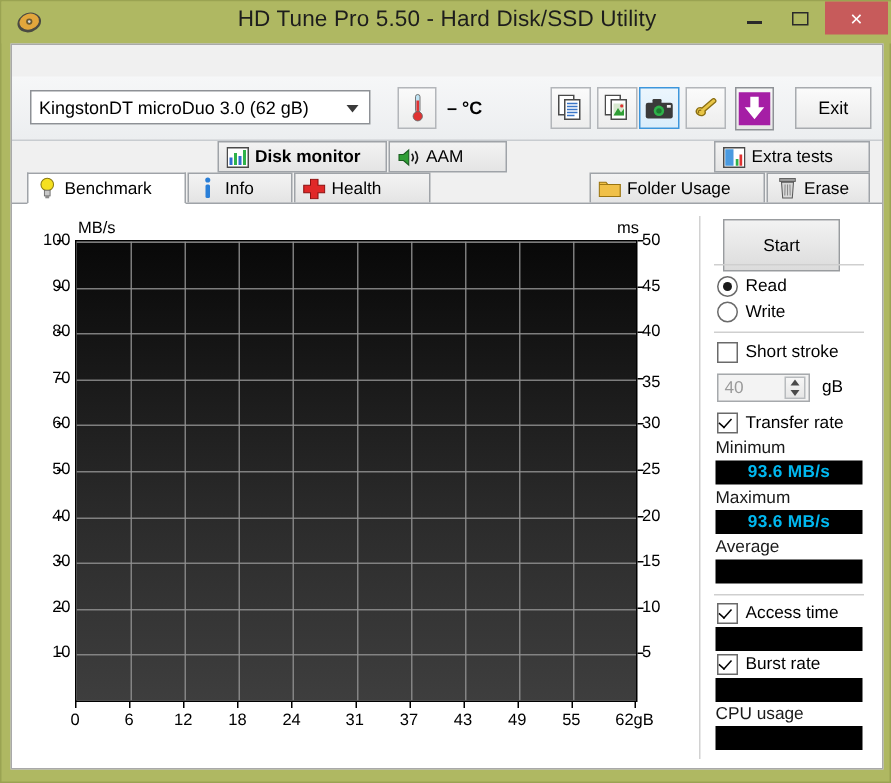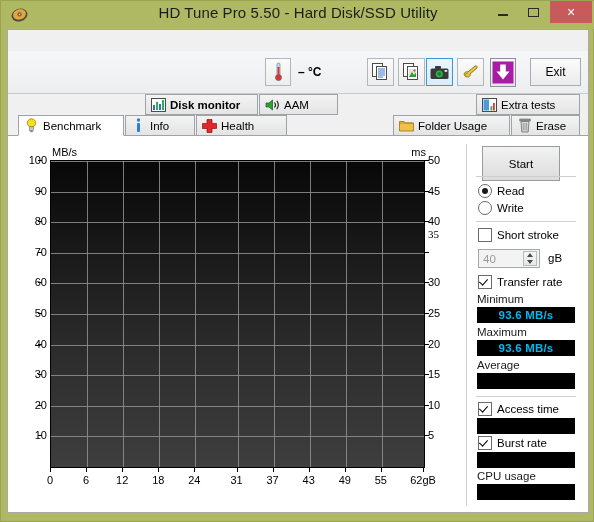--- a/index.html
+++ b/index.html
@@ -485,20 +485,24 @@
     <div class="win-btn btn-close">
       <span>×</span>
     </div>
   </div>
 
   <div class="client">
 
 
     <div class="toolbar">
 
+      <div class="drive-select">
+        <span class="drive-select-text">KingstonDT microDuo 3.0 (62 gB)</span>
+        <span class="drive-caret"></span>
+      </div>
 
       <div class="temp-box">
         <svg width="9" height="20" viewBox="0 0 9 20">
           <rect x="3" y="1" width="3" height="12" rx="1.5" fill="#bfe4f5" stroke="#6a6a6a" stroke-width="0.6"></rect>
           <rect x="3.6" y="5" width="1.8" height="8" fill="#e03232"></rect>
           <circle cx="4.5" cy="15.5" r="3.1" fill="#e03232" stroke="#6a6a6a" stroke-width="0.6"></circle>
         </svg>
       </div>
       <div class="temp-text">– °C</div>
 
@@ -713,21 +717,21 @@
             <div class="ytick-l" style="top: 275.4px;">10</div>
             <div class="tickmark-l" style="top: 275.4px;"></div>
           </div>
         <div class="y-axis-right" id="yright">
             <div class="ytick-r" style="top: 0px;">50</div>
             <div class="tickmark-r" style="top: 0px;"></div>
             <div class="ytick-r" style="top: 30.6px;">45</div>
             <div class="tickmark-r" style="top: 30.6px;"></div>
             <div class="ytick-r" style="top: 61.2px;">40</div>
             <div class="tickmark-r" style="top: 61.2px;"></div>
-            <div class="ytick-r" style="top: 74px; font-family: Liberation Serif, serif;">35</div>
+            <div class="ytick-r" style="top: 95px;">35</div>
             <div class="tickmark-r" style="top: 91.8px;"></div>
             <div class="ytick-r" style="top: 122.4px;">30</div>
             <div class="tickmark-r" style="top: 122.4px;"></div>
             <div class="ytick-r" style="top: 153px;">25</div>
             <div class="tickmark-r" style="top: 153px;"></div>
             <div class="ytick-r" style="top: 183.6px;">20</div>
             <div class="tickmark-r" style="top: 183.6px;"></div>
             <div class="ytick-r" style="top: 214.2px;">15</div>
             <div class="tickmark-r" style="top: 214.2px;"></div>
             <div class="ytick-r" style="top: 244.8px;">10</div>

